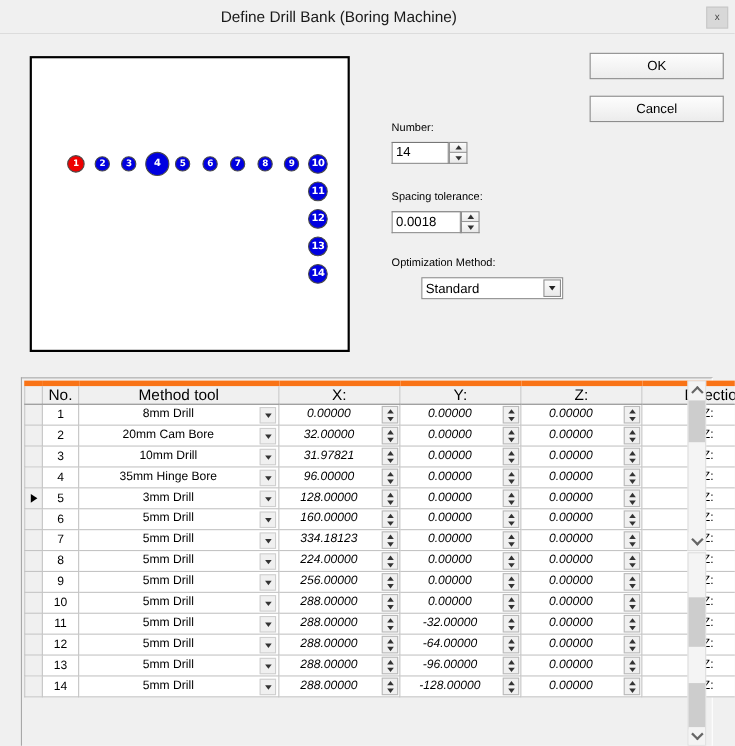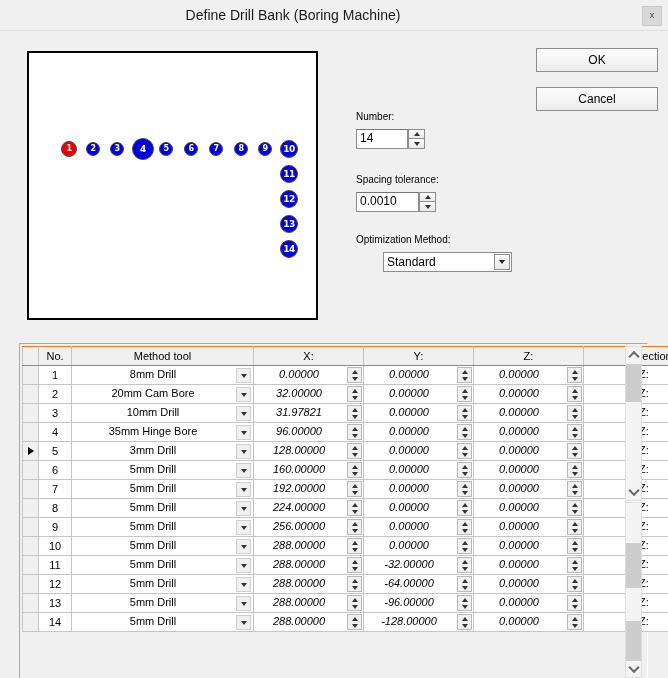--- a/index.html
+++ b/index.html
@@ -20,21 +20,21 @@
   
   .titlebar {
     position: absolute;
     left: 0; top: 0;
     width: 668px; height: 30px;
     background: #f0f0f0;
     border-bottom: 1px solid #dcdcdc;
   }
   .titlebar-text {
     position: absolute;
-    left: 0; top: 0;
+    left: 15px; top: 0;
     width: 586px;
     line-height: 30px;
     text-align: center;
     font-size: 14px;
     color: #1a1a1a;
   }
   .titlebar-close {
     position: absolute;
     right: 6px; top: 6px;
     width: 18px; height: 18px;
@@ -187,24 +187,24 @@
     padding: 0;
     height: 19px;
     box-sizing: border-box;
     font-weight: normal;
     overflow: hidden;
     white-space: nowrap;
   }
   table.grid th {
     background: #f0f0f0;
     text-align: center;
-    border-top: 1px solid #f97316;
+    border-top: 5px solid #f97316;
     border-bottom: 1px solid #8a8a8a;
     color: #000;
-    font-size: 11px;
+    font-size: 14px;
   }
   td.sel-col, th.sel-col { width: 16px; background: #f0f0f0; text-align: center; }
   td.no-col,  th.no-col  { width: 33px; text-align: center; background: #fff; }
   td.tool-col,th.tool-col{ width: 182px; }
   td.num-col, th.num-col { width: 110px; }
   td.dir-col, th.dir-col { width: 133px; }
 
   .selmark {
     width: 0; height: 0;
     border-top: 4px solid transparent;
@@ -315,21 +315,21 @@
   <div class="spin" style="left:408px; top:98px; height:20px;">
     <div>
         <span class="arr up"></span>
       </div>
     <div>
         <span class="arr down"></span>
       </div>
   </div>
 
   <div class="fieldlabel" style="left:356px; top:143px;">Spacing tolerance:</div>
-  <div class="tbox" style="left:356px; top:161px; width:63px; height:20px;">0.0010</div>
+  <div class="tbox" style="left:356px; top:161px; width:63px; height:20px;">0.0018</div>
   <div class="spin" style="left:419px; top:161px; height:20px;">
     <div>
         <span class="arr up"></span>
       </div>
     <div>
         <span class="arr down"></span>
       </div>
   </div>
 
   <div class="fieldlabel" style="left:356px; top:203px;">Optimization Method:</div>
@@ -698,21 +698,21 @@
             <td class="tool-col">
               <div class="cell-inner">
                 <div class="cell-text">5mm Drill</div>
                 <div class="mini-combo">
                   <i class="arr down"></i>
                 </div>
               </div>
             </td>
             <td class="num-col">
               <div class="cell-inner">
-                <div class="cell-text numeric">192.00000</div>
+                <div class="cell-text numeric">334.18123</div>
                 <div class="mini-spin">
                   <div>
                     <span class="arr up"></span>
                   </div>
                   <div>
                     <span class="arr down"></span>
                   </div>
                 </div>
               </div>
             </td>

